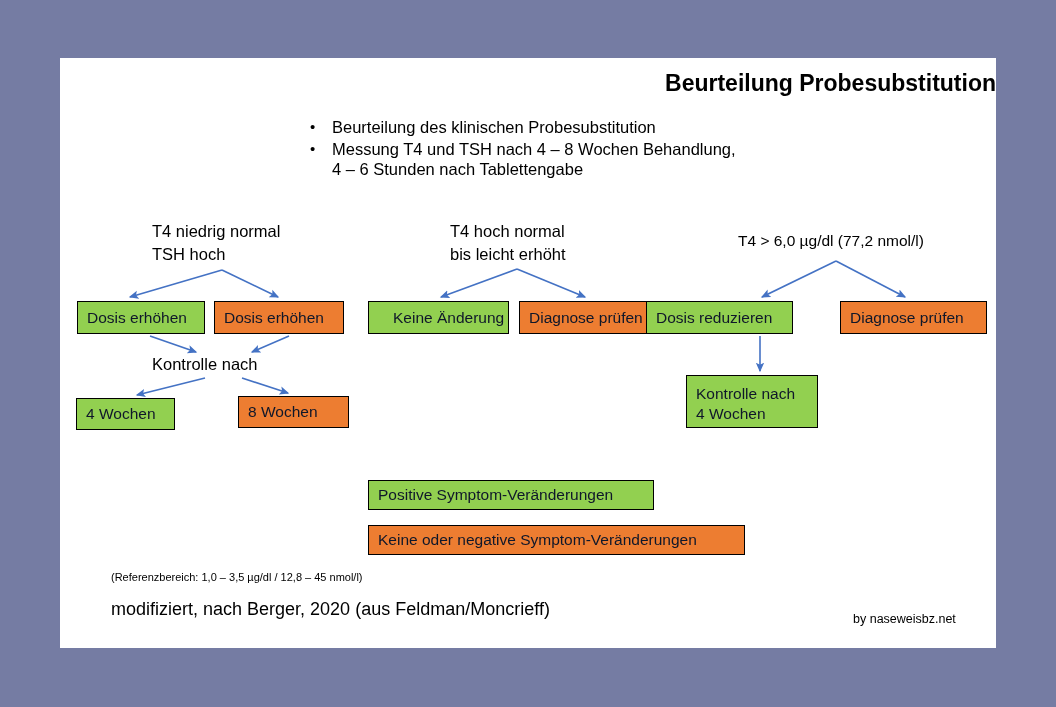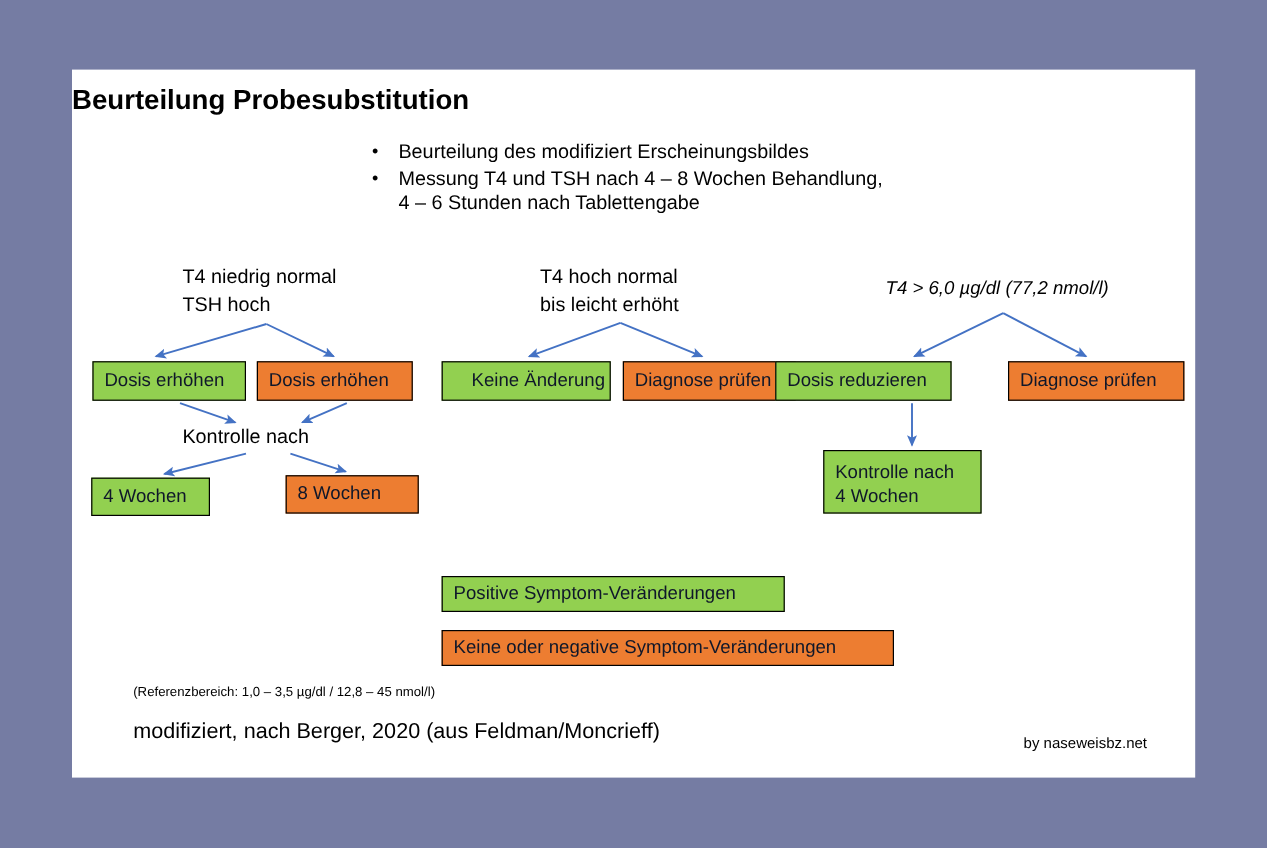--- a/index.html
+++ b/index.html
@@ -35,21 +35,21 @@
     width: 1056px;
     height: 707px;
     pointer-events: none;
   }
 
   .title {
     position: absolute;
     left: 60px;
     top: 70px;
     width: 936px;
-    text-align: left;
+    text-align: right;
     font-size: 23px;
     font-weight: bold;
     color: #000000;
     letter-spacing: 0px;
   }
 
   .bullets {
     position: absolute;
     left: 310px;
     top: 117px;
@@ -107,34 +107,34 @@
 
 <div class="canvas">
 
   <div class="slide"></div>
 
   <div class="title">Beurteilung Probesubstitution</div>
 
   <div class="bullets">
     <div class="bullet-row">
       <span class="bullet-dot">•</span>
-      <span class="bullet-text">Beurteilung des modifiziert Erscheinungsbildes</span>
+      <span class="bullet-text">Beurteilung des klinischen Probesubstitution</span>
     </div>
     <div class="bullet-row">
       <span class="bullet-dot">•</span>
       <span class="bullet-text">Messung T4 und TSH nach 4 – 8 Wochen Behandlung,
 4 – 6 Stunden nach Tablettengabe</span>
     </div>
   </div>
 
   <div class="label" style="left:152px; top:220px; width:230px;">T4 niedrig normal
 TSH hoch</div>
   <div class="label" style="left:450px; top:220px; width:230px;">T4 hoch normal
 bis leicht erhöht</div>
-  <div class="label" style="left:738px; top:229px; width:260px; font-size:15.5px;font-style:italic;">T4 &gt; 6,0 µg/dl (77,2 nmol/l)</div>
+  <div class="label" style="left:738px; top:229px; width:260px; font-size:15.5px;">T4 &gt; 6,0 µg/dl (77,2 nmol/l)</div>
 
   <div class="node green" style="left:77px; top:301px; width:128px; height:33px;">Dosis erhöhen</div>
   <div class="node orange" style="left:214px; top:301px; width:130px; height:33px;">Dosis erhöhen</div>
 
   <div class="label" style="left:152px; top:353px; width:170px;">Kontrolle nach</div>
 
   <div class="node green" style="left:76px; top:398px; width:99px; height:32px;">4 Wochen</div>
   <div class="node orange" style="left:238px; top:396px; width:111px; height:32px;">8 Wochen</div>
 
   <div class="node green" style="left:368px; top:301px; width:141px; height:33px;padding-left:24px;">Keine Änderung</div>

